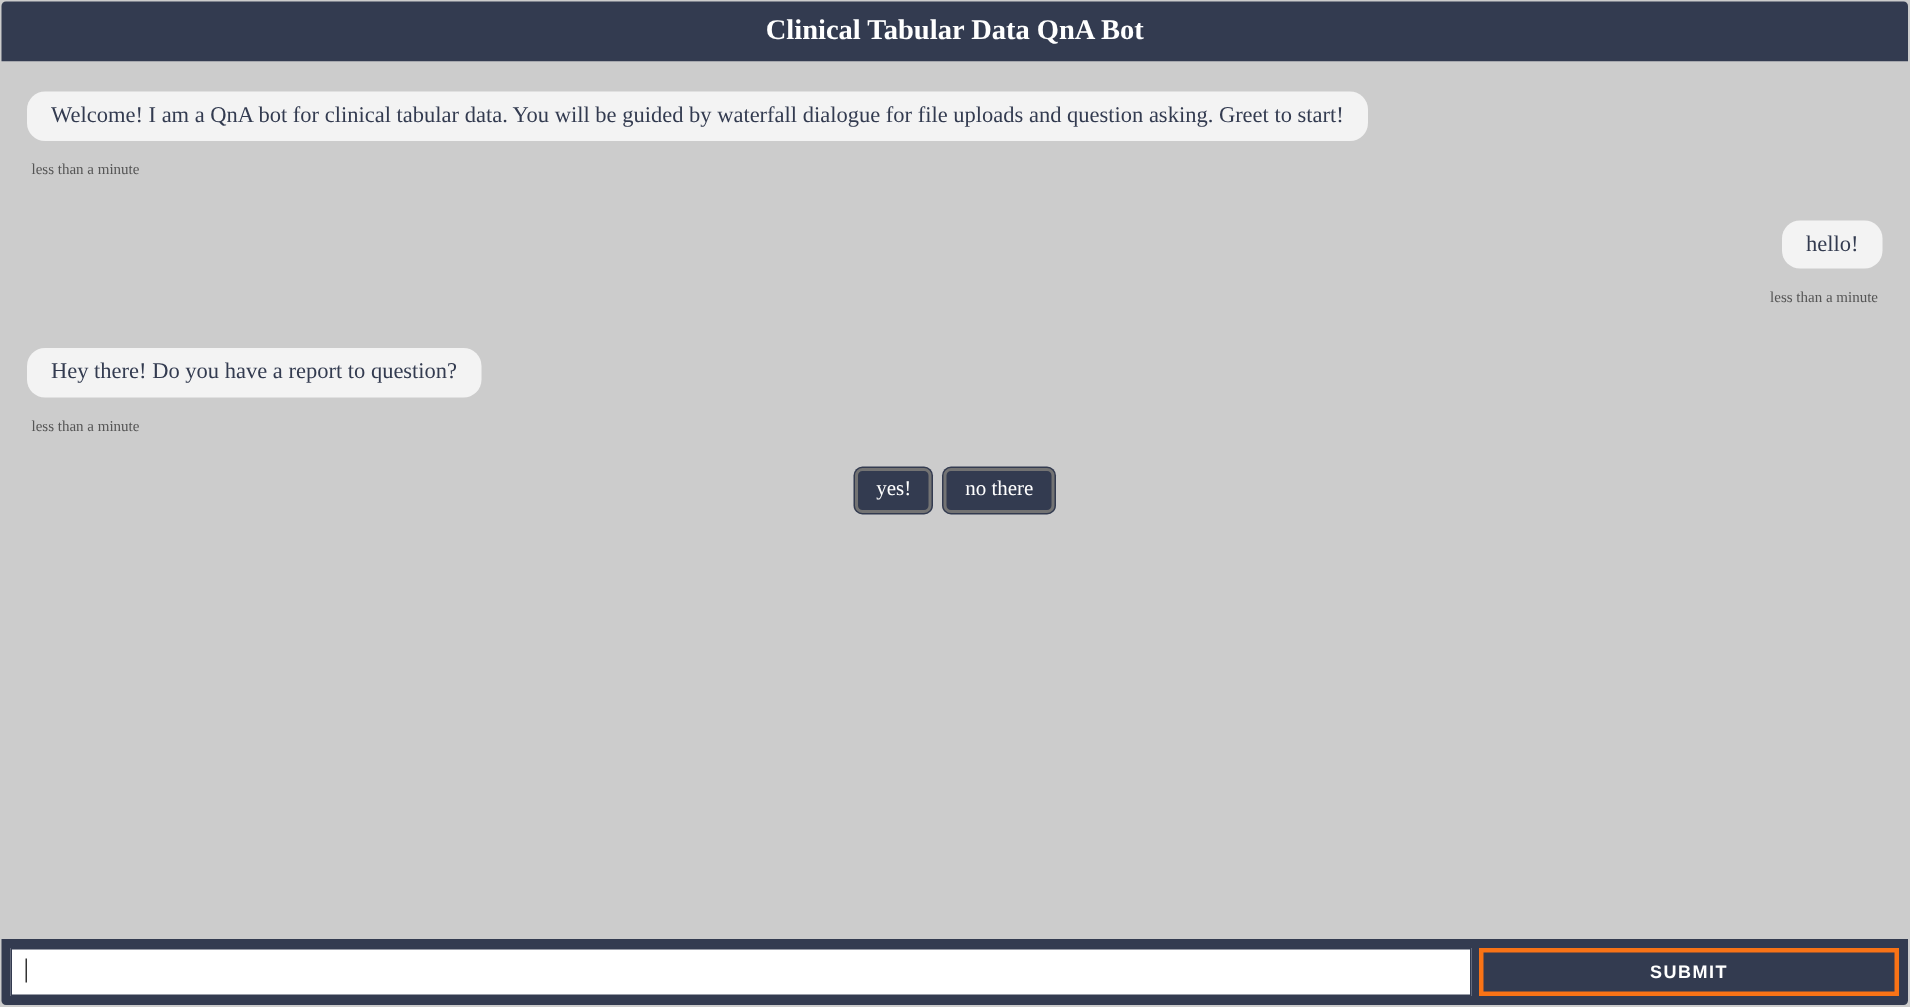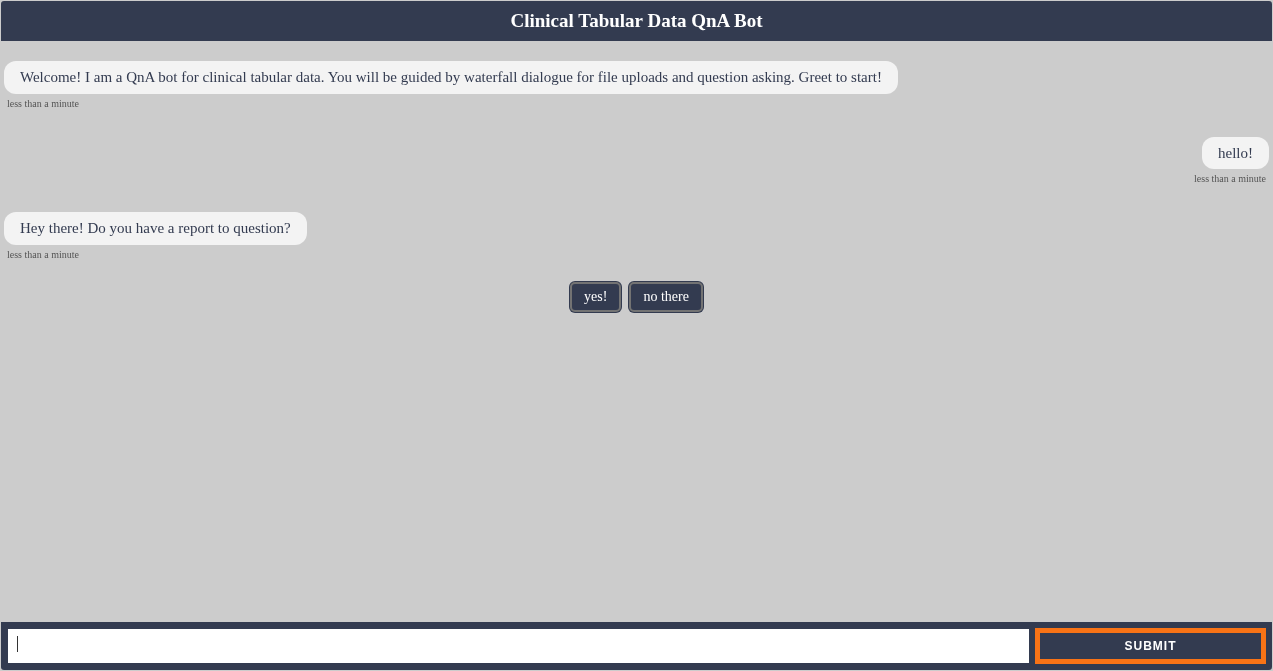--- a/index.html
+++ b/index.html
@@ -22,21 +22,21 @@
       text-align: center;
       padding: 9px 0;
       font-size: 19px;
       font-weight: bold;
       border-radius: 3px 3px 0 0;
       margin: 1px 1px 0 1px;
     }
     .chat-area {
       flex: 1;
       background: #cccccc;
-      padding: 20px 4px;
+      padding: 20px 18px;
       overflow-y: auto;
       display: flex;
       flex-direction: column;
     }
     .message-block {
       display: flex;
       flex-direction: column;
       margin-bottom: 28px;
     }
     .message-block.bot {
@@ -50,21 +50,21 @@
       color: #333b50;
       padding: 5px 16px;
       border-radius: 12px;
       font-size: 15px;
       max-width: 90%;
       line-height: 1.5;
     }
     .timestamp {
       font-size: 10px;
       color: #555;
-      margin-top: 4px;
+      margin-top: 14px;
       padding: 0 3px;
     }
     .choices {
       display: flex;
       justify-content: center;
       gap: 8px;
       margin-top: -6px;
     }
     .choice-btn {
       background: #333b50;
@@ -90,23 +90,23 @@
       background: #ffffff;
       border: 1px solid #333b50;
       padding: 6px 8px;
       font-size: 14px;
       font-family: inherit;
       outline: none;
     }
     .submit-btn {
       background: #333b50;
       color: #ffffff;
-      border: 5px solid #f97316;
+      border: 3px solid #f97316;
       padding: 6px 2px;
-      width: 231px;
+      width: 280px;
       font-size: 12px;
       font-weight: bold;
       letter-spacing: 1px;
       cursor: pointer;
       font-family: Arial, sans-serif;
     }
     .cursor-bar {
       display: inline-block;
       width: 1px;
       height: 16px;

